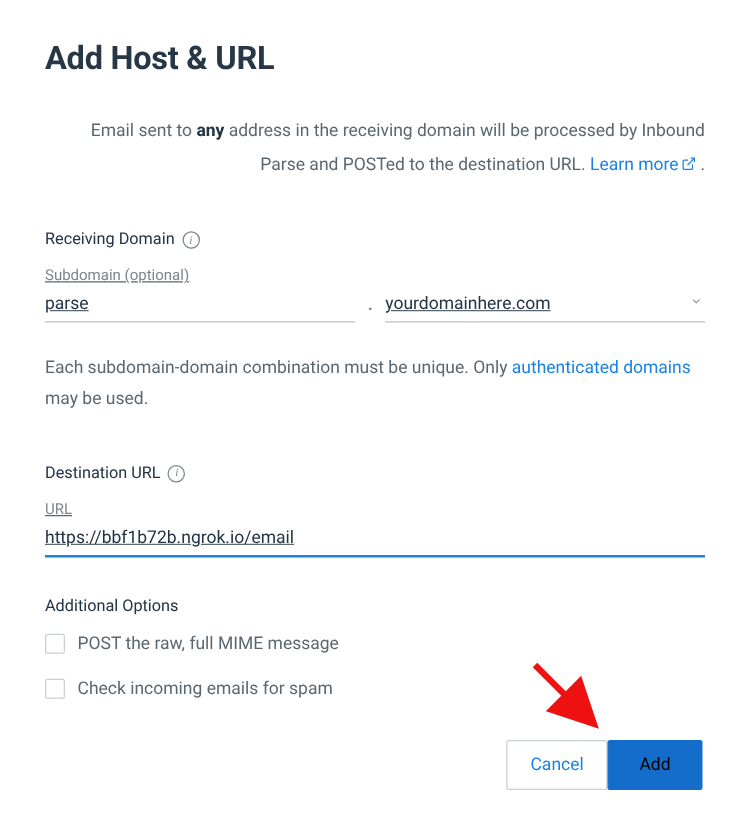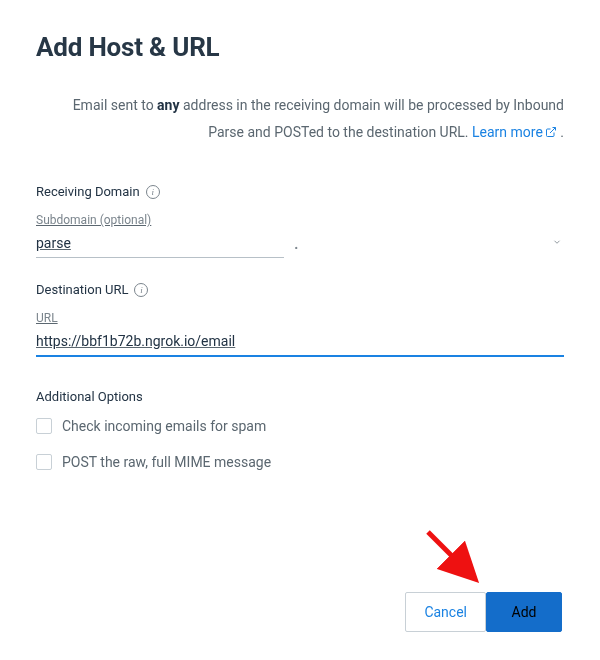--- a/index.html
+++ b/index.html
@@ -123,51 +123,55 @@
     <span class="info-icon">i</span>
   </div>
 
   <div class="field-row">
     <div class="field" style="flex:0 0 47%;">
       <span class="field-small-label">Subdomain (optional)</span>
       <input class="text-input" type="text" value="parse" style="">
     </div>
     <span class="dot-sep">.</span>
     <div class="field select-wrap">
+      <input class="text-input" type="text" readonly="" value="yourdomainhere.com" style="">
       <span class="chev">
         <svg width="10" height="10" viewBox="0 0 24 24" fill="none" stroke="#7b858d" stroke-width="2">
             <polyline points="6 9 12 15 18 9"></polyline>
           </svg>
       </span>
     </div>
   </div>
 
+  <p class="note">
+    <span>Each subdomain-domain combination must be unique. Only </span><a href="#">authenticated domains</a><span> may be used.</span>
+  </p>
 
   <div class="section-label">
     <span>Destination URL</span>
     <span class="info-icon">i</span>
   </div>
 
   <div class="field url-field">
     <span class="field-small-label">URL</span>
     <input class="text-input focused" type="text" value="https://bbf1b72b.ngrok.io/email" style="">
   </div>
 
   <div class="section-label">
     <span>Additional Options</span>
   </div>
 
   <div class="opts">
     <label class="check-row">
       <span class="checkbox"></span>
-      <span>Check incoming emails for spam</span>
+      <span>POST the raw, full MIME message</span>
     </label>
     <label class="check-row">
       <span class="checkbox"></span>
-      <span>POST the raw, full MIME message</span>
+      <span>Check incoming emails for spam</span>
     </label>
   </div>
 </div>
 
 <div class="btn-row">
   <button class="btn btn-secondary">Cancel</button>
   <button class="btn btn-primary">Add</button>
 </div>
 
 <svg class="arrow" width="70" height="70">

